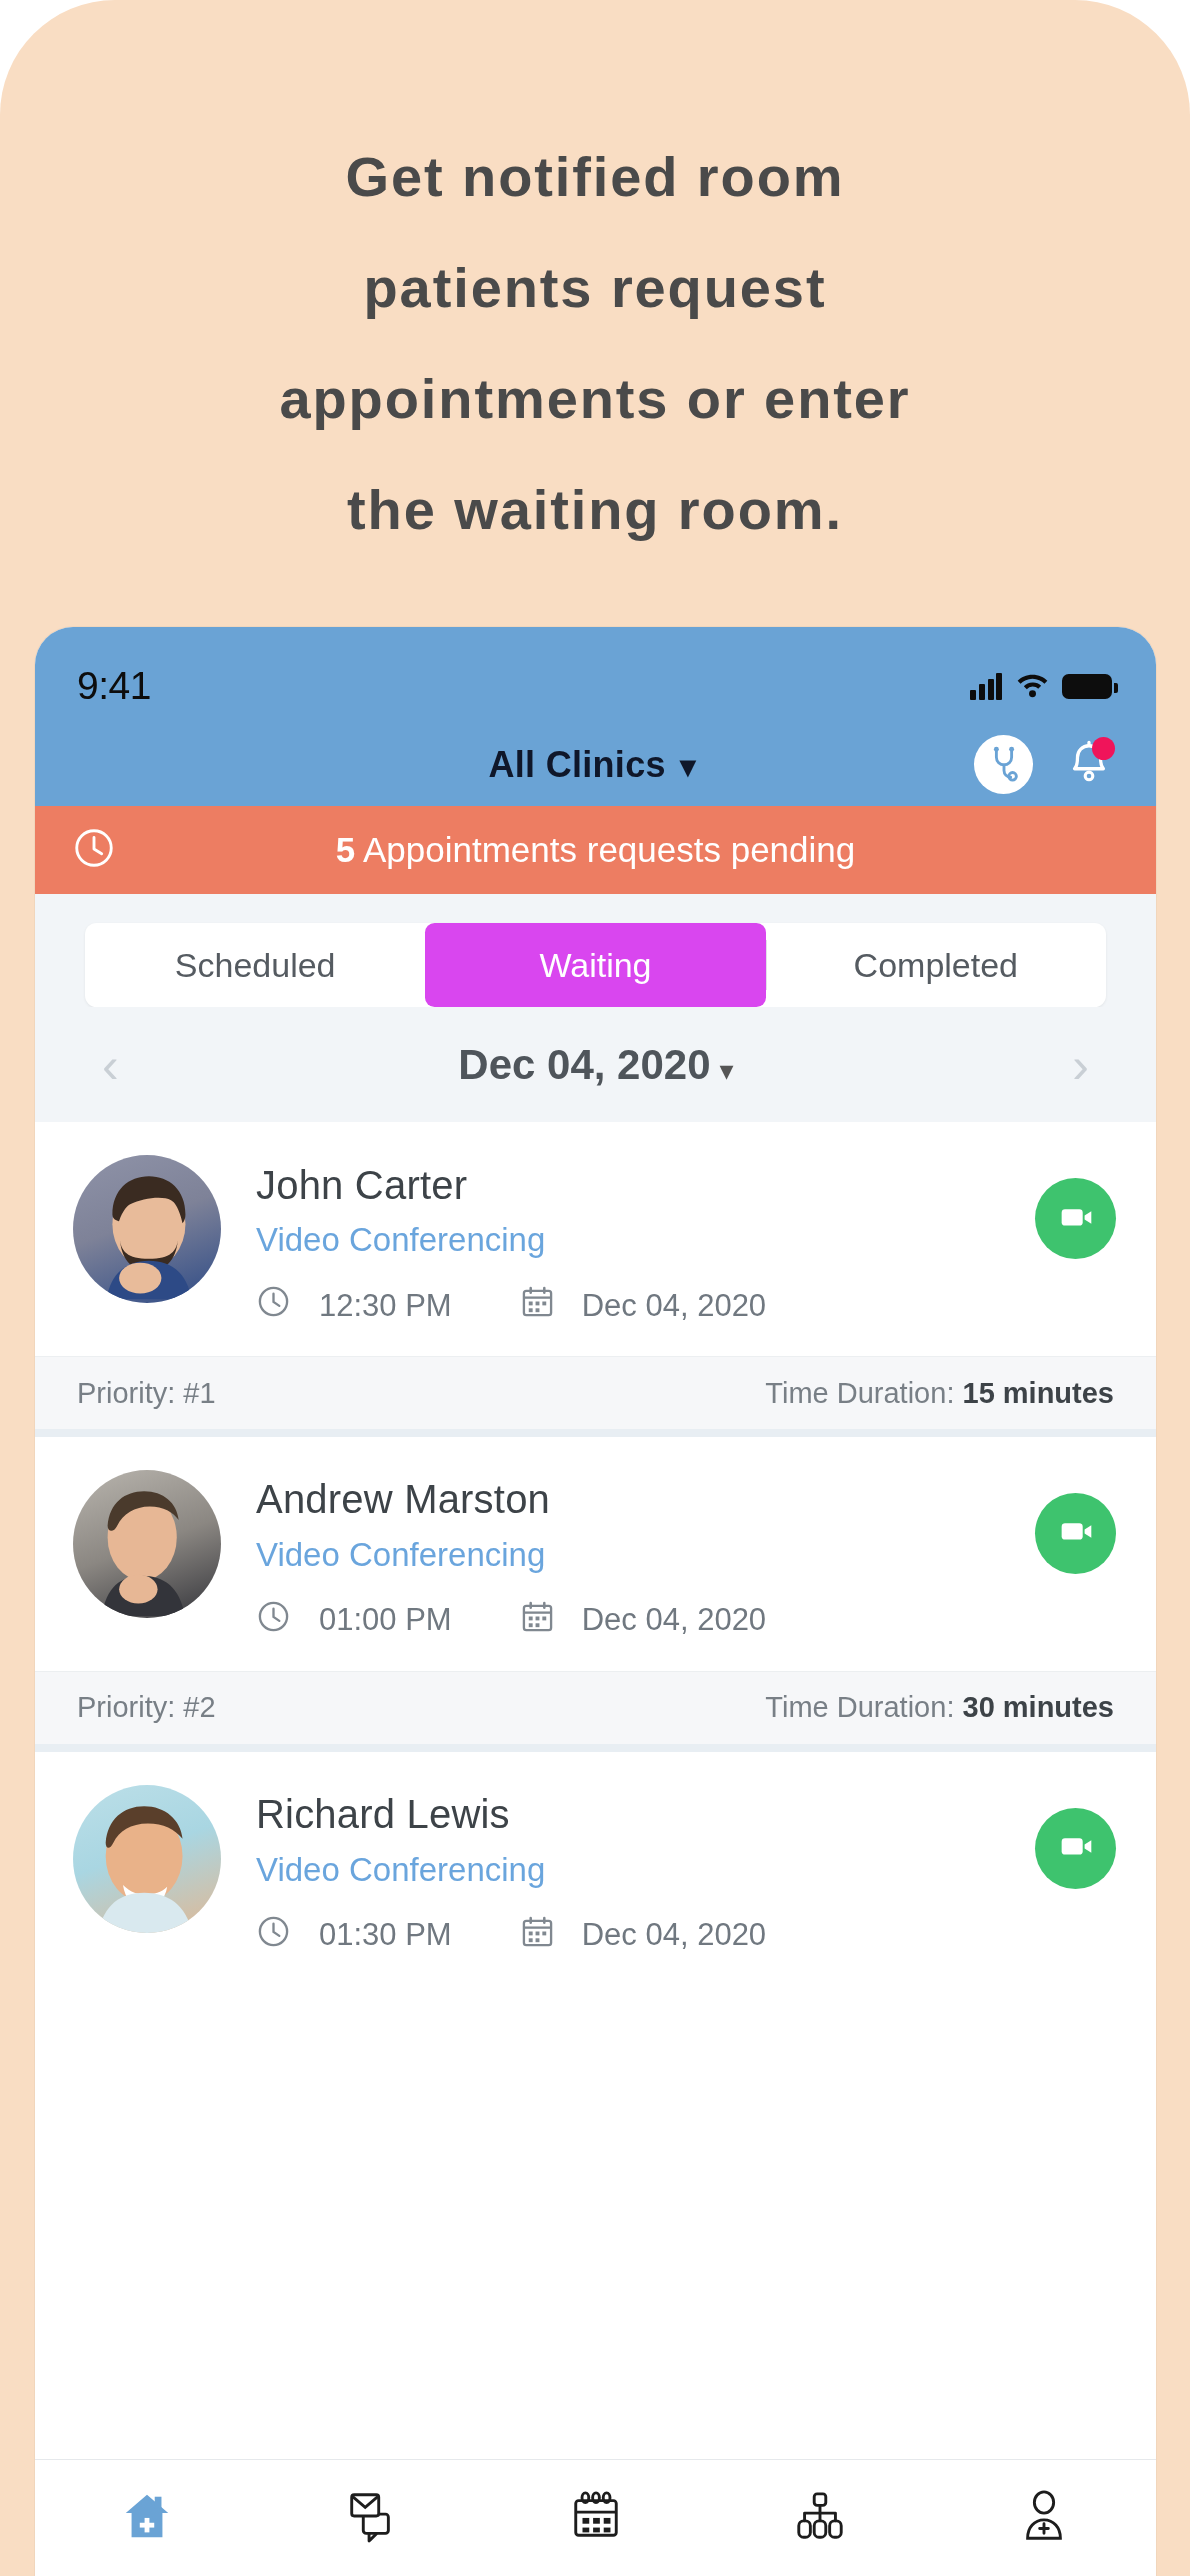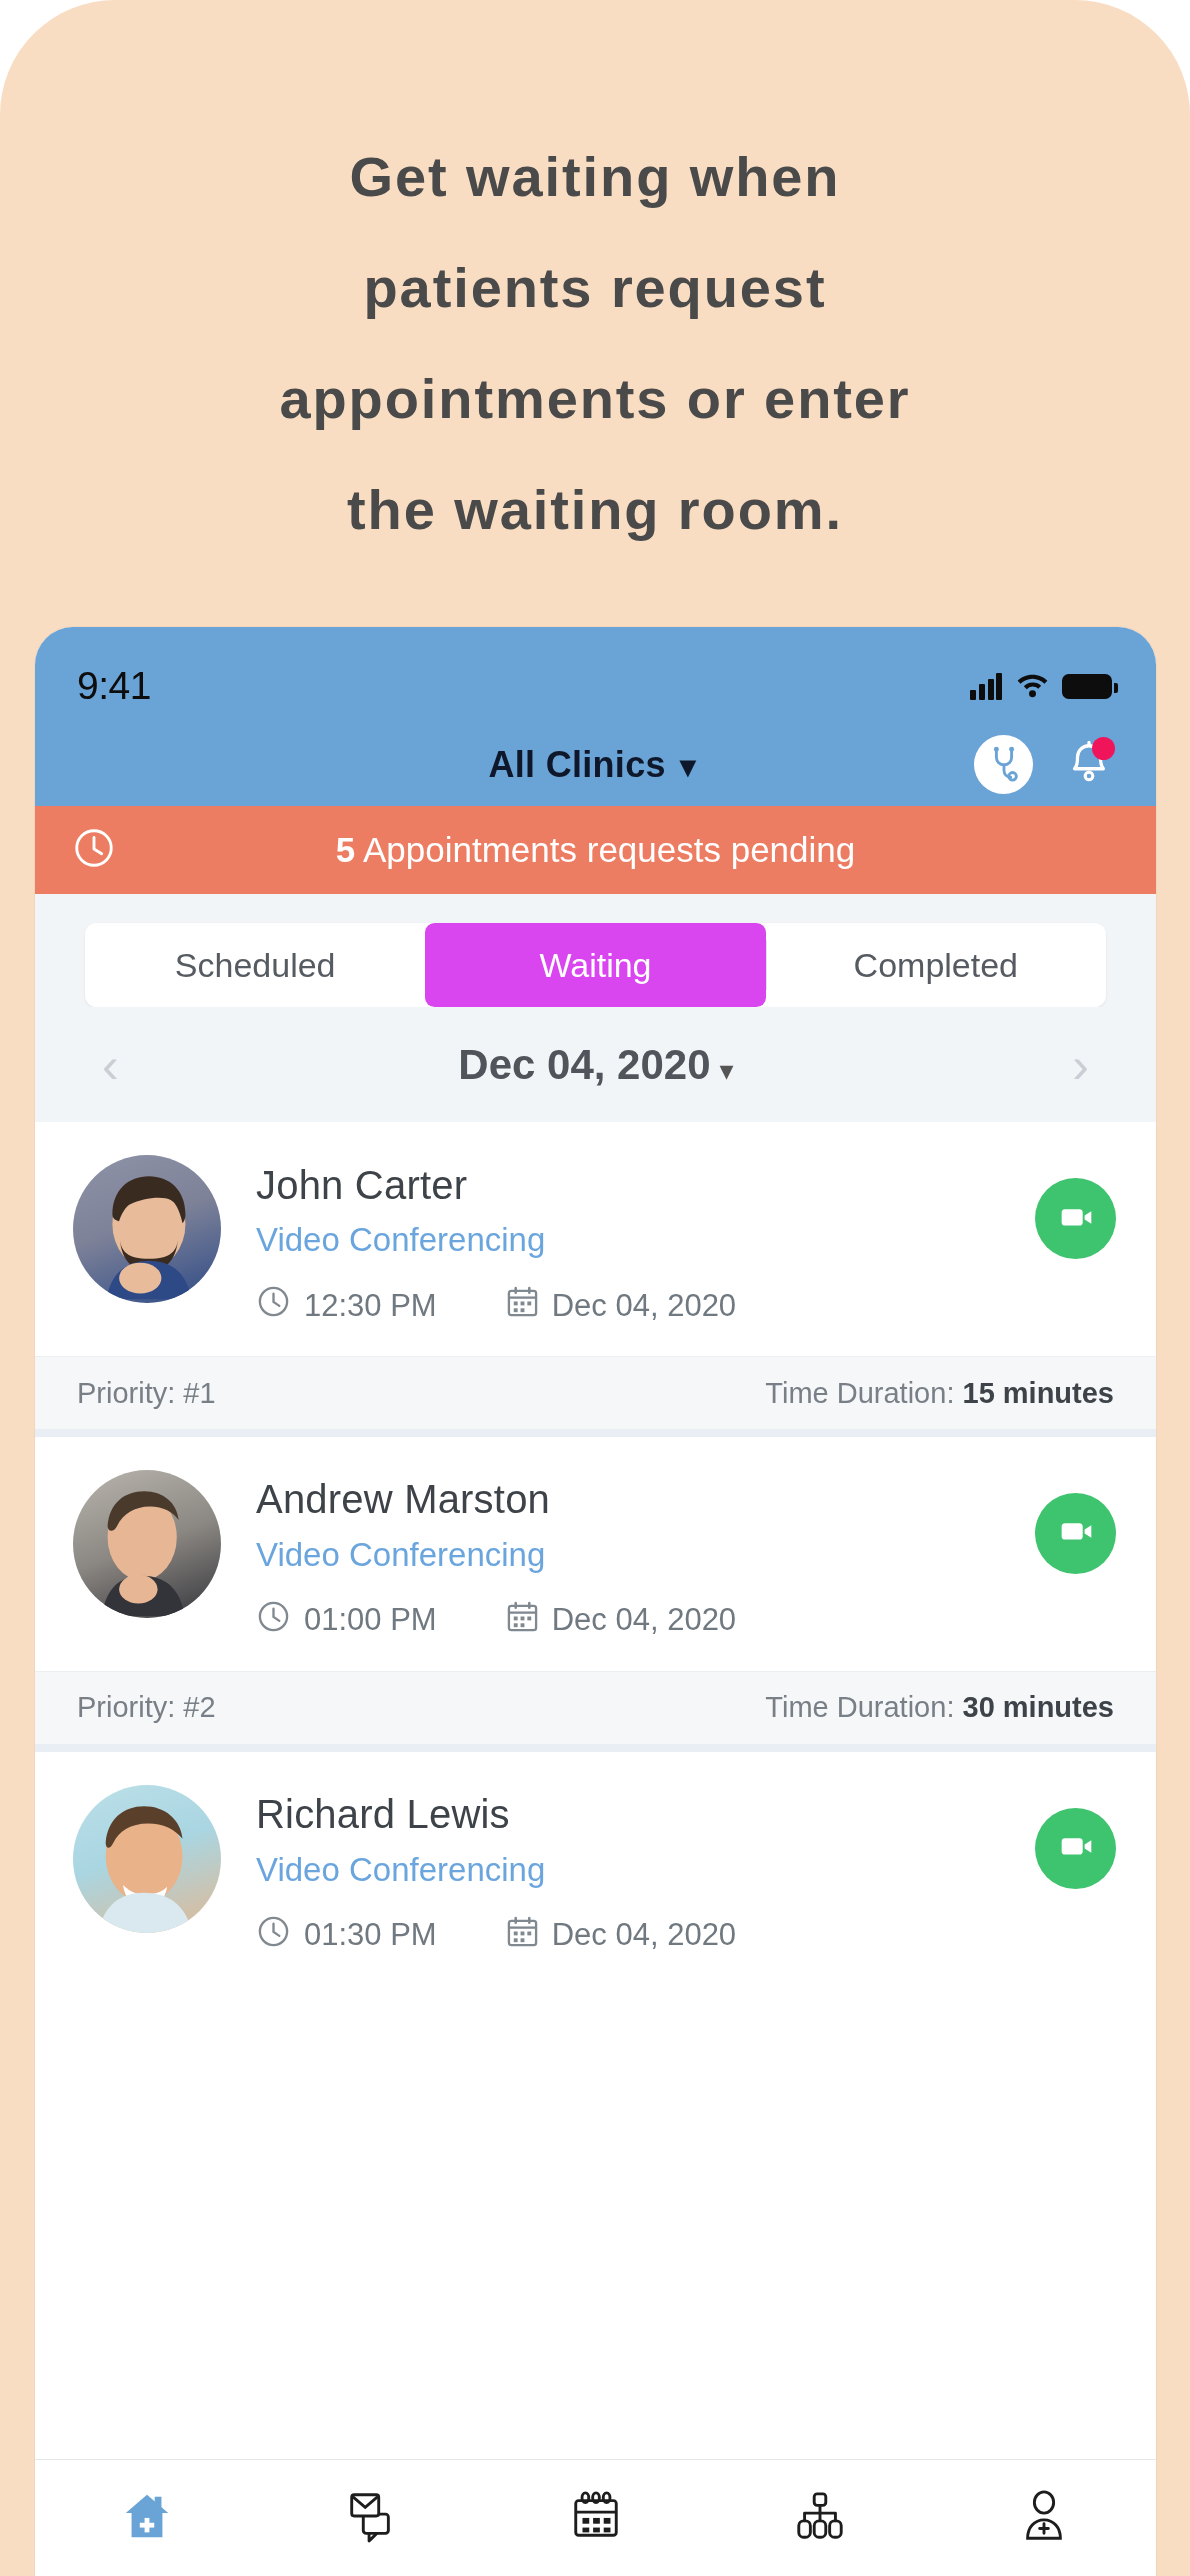--- a/index.html
+++ b/index.html
@@ -225,21 +225,21 @@
     font-size: 40px; color: #3d4348; font-weight: normal;
     letter-spacing: 0.2px;
   }
   .p-type {
     font-size: 33px; color: #6aa5dd; margin-top: 13.4px;
   }
   .p-meta {
     display: flex; align-items: center; gap: 23px; margin-top: 25px;
     color: #707880; font-size: 31px;
   }
-  .p-meta .grp { display: flex; align-items: center; gap: 13px; }
+  .p-meta .grp { display: flex; align-items: center; gap: 28px; }
   .p-meta .gap { width: 23px; }
   .vid-btn {
     position: absolute; right: 40px; top: 56px;
     width: 81px; height: 81px; border-radius: 50%;
     background: #3ec36e;
     display: flex; align-items: center; justify-content: center;
   }
   .card-foot {
     border-top: 1px solid #eceff1;
     background: #f6f7f9;
@@ -268,21 +268,21 @@
   .f2 { background: linear-gradient(160deg,#b9b5ae 0%, #8b8782 50%, #33343a 100%); }
   .f3 { background: linear-gradient(160deg,#bcdfe8 0%, #a9d6e2 45%, #e0b793 100%); }
 </style>
 </head>
 <body>
 
 <div id="root">
   <div class="backdrop"></div>
 
   <div class="headline">
-    <span class="hl-line">Get waiting when</span>
+    <span class="hl-line">Get notified room</span>
     <span class="hl-line">patients request</span>
     <span class="hl-line">appointments or enter</span>
     <span class="hl-line">the waiting room.</span>
   </div>
 
   <div class="phone">
 
     <div class="blue-header">
       <div class="statusbar">
         <div class="status-time">9:41</div>

